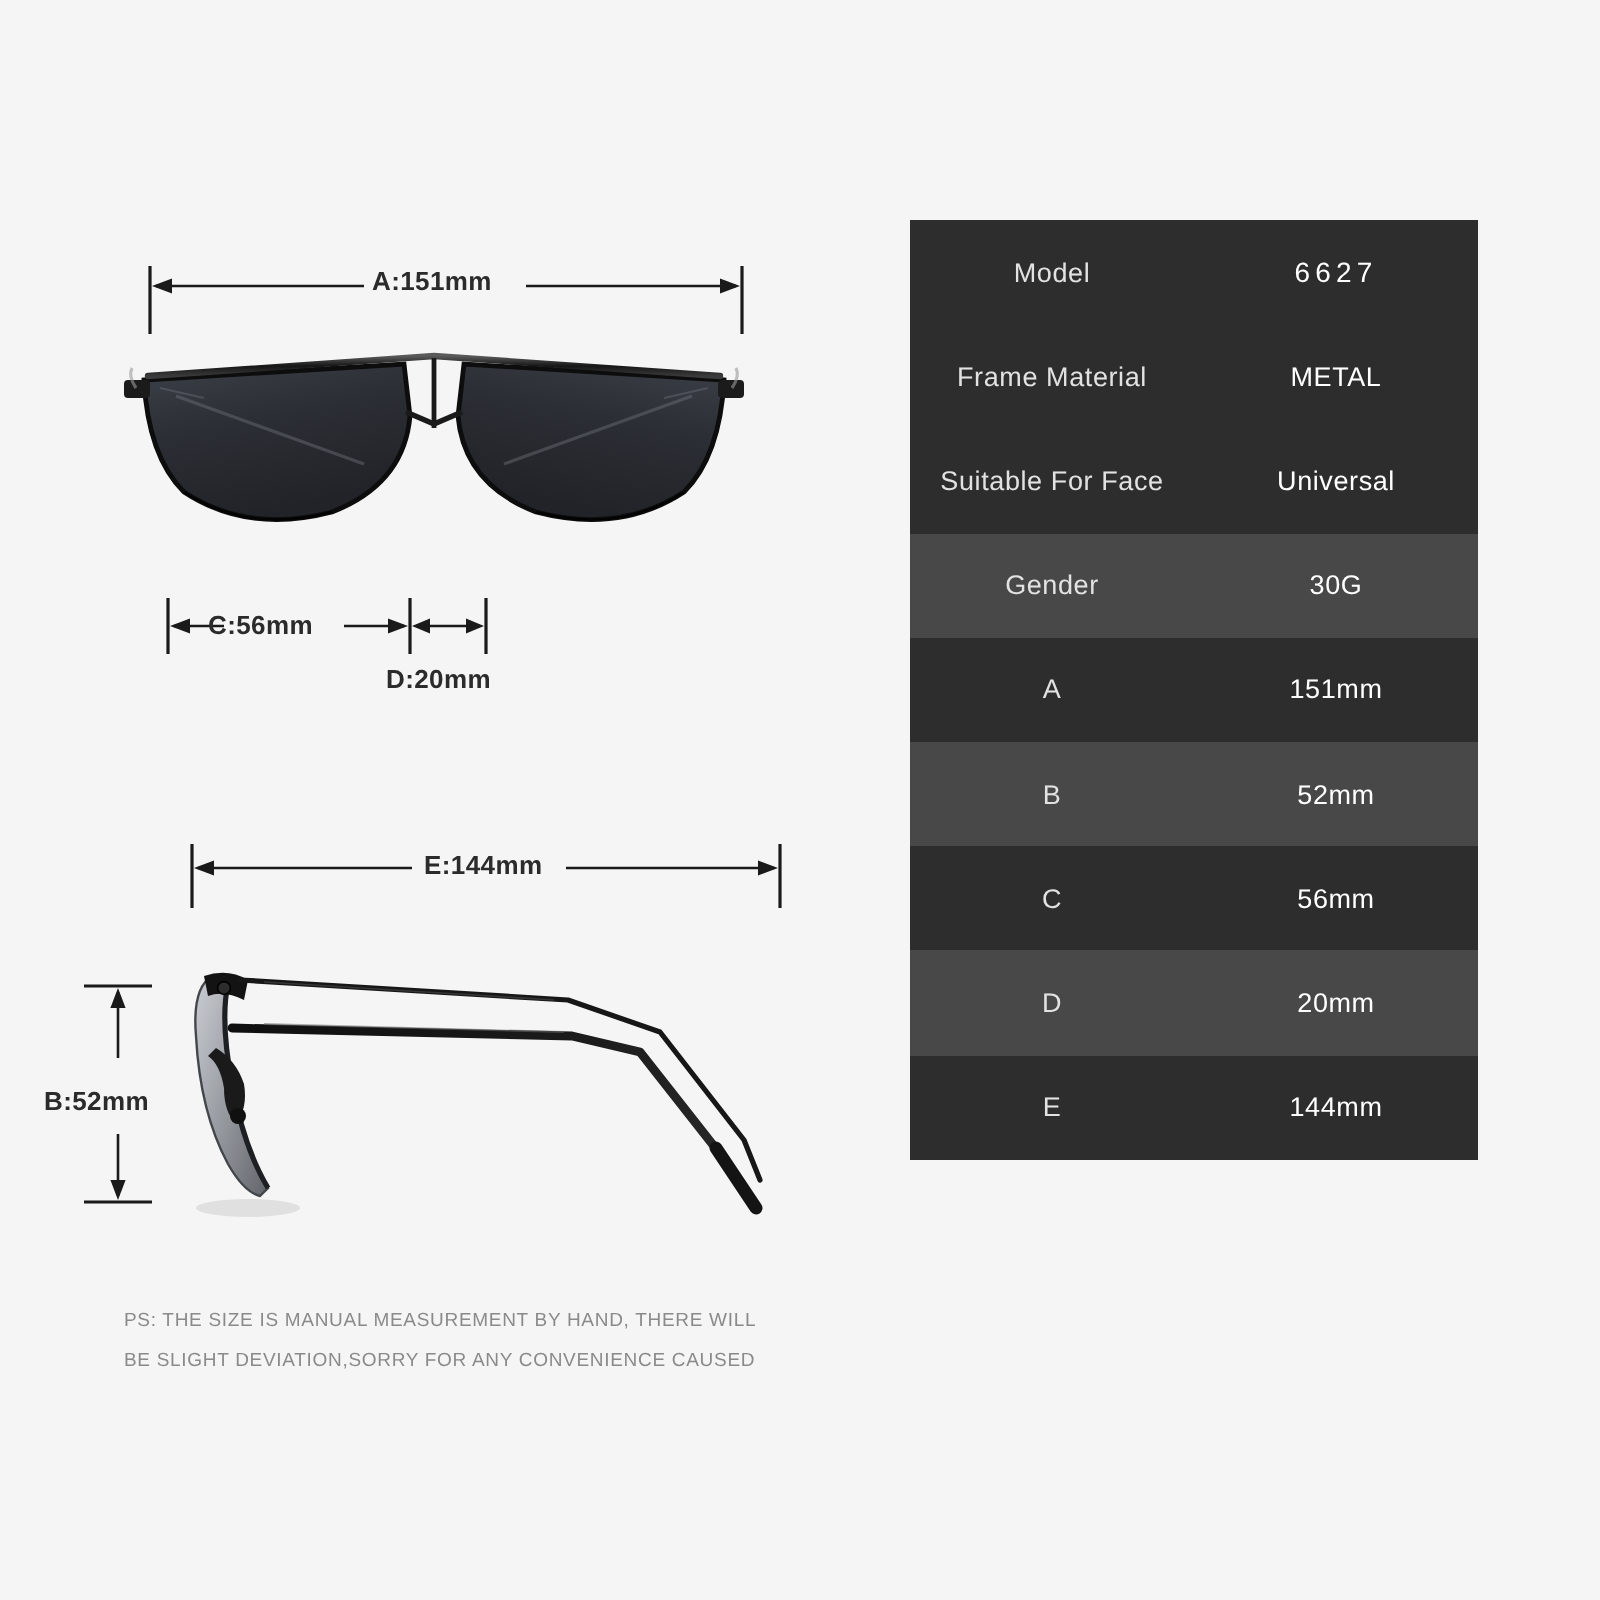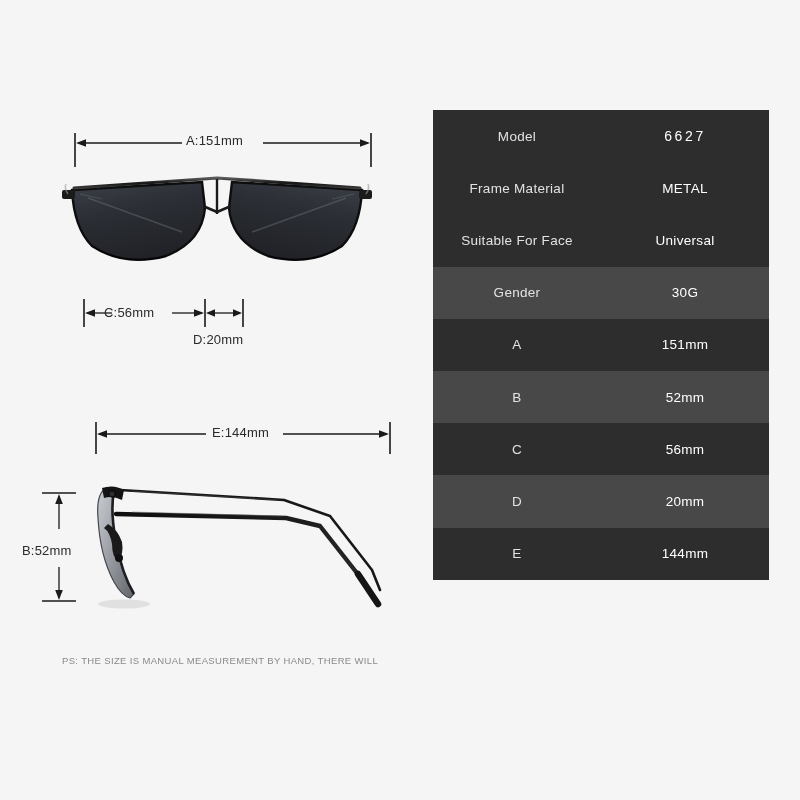--- a/index.html
+++ b/index.html
@@ -29,20 +29,21 @@
     height: 800px;
   }
 
   
   .dimline-label {
     position: absolute;
     font-size: 13px;
     color: #2b2b2b;
     white-space: nowrap;
     letter-spacing: 0.2px;
+    font-weight: bold;
   }
 
   
   .front-view {
     position: absolute;
     left: 62px;
     top: 168px;
     width: 310px;
     height: 120px;
   }
@@ -65,23 +66,23 @@
     line-height: 20px;
     color: #8a8a8a;
     letter-spacing: 0.35px;
     font-family: "Liberation Sans", sans-serif;
   }
   .footnote div { white-space: nowrap; }
 
   
   .spec-table {
     position: absolute;
-    left: 433px;
+    left: 455px;
     top: 110px;
-    width: 336px;
+    width: 284px;
     border-collapse: collapse;
   }
   .spec-row {
     display: flex;
     height: 52.2px;
     align-items: center;
   }
   .spec-row.odd  { background: #2d2d2d; }
   .spec-row.even { background: #484848; }
 
@@ -246,20 +247,21 @@
 
         <path d="M 60 34 L 210 38" stroke="#6a6a6a" stroke-width="0.9" fill="none" opacity="0.55"></path>
         <path d="M 60 13 L 205 22" stroke="#5e5e5e" stroke-width="0.8" fill="none" opacity="0.45"></path>
 
         <ellipse cx="52" cy="126" rx="26" ry="4.5" fill="#c8c8c8" opacity="0.45"></ellipse>
       </svg>
     </div>
 
     <div class="footnote">
       <div>PS: THE SIZE IS MANUAL MEASUREMENT BY HAND, THERE WILL</div>
+      <div>BE SLIGHT DEVIATION,SORRY FOR ANY CONVENIENCE CAUSED</div>
     </div>
 
   </div>
 
   <div class="spec-table" id="spec-table">
       <div class="spec-row odd">
         <div class="spec-key">Model</div>
         <div class="spec-val model-val">6627</div>
       </div>
       <div class="spec-row odd">

